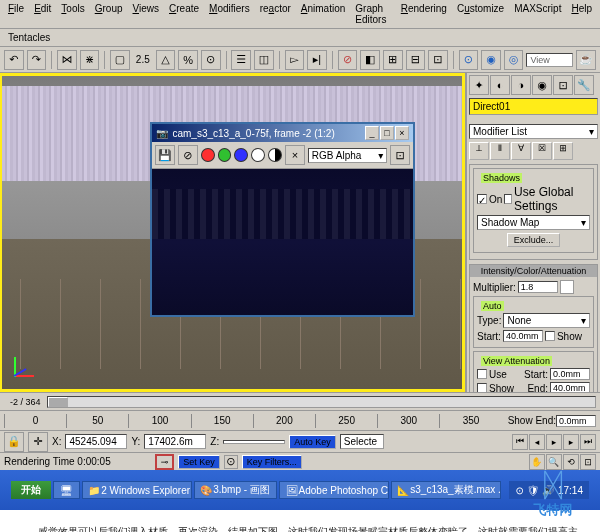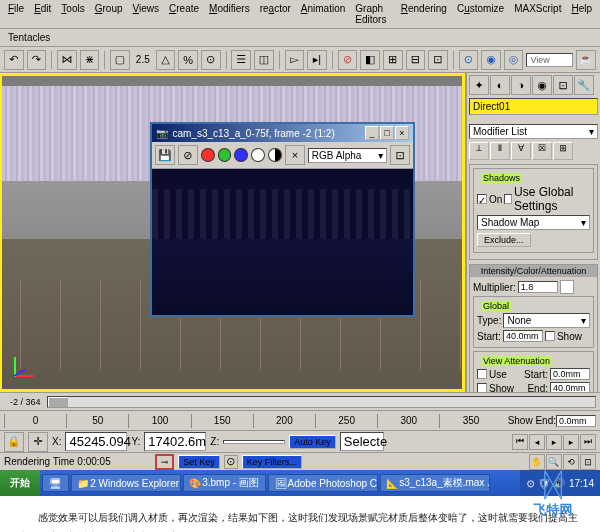--- a/index.html
+++ b/index.html
@@ -47,27 +47,27 @@
 .rwtb .dot{width:14px;height:14px;border-radius:50%;border:1px solid #333}
 .rwimg{flex:1;background:linear-gradient(180deg,#0a0a2a 0%,#101038 50%,#0a0a28 100%);position:relative}
 .rwtrees{position:absolute;top:20px;left:0;right:0;height:50px;background:repeating-linear-gradient(90deg,#1a1a3a 0 6px,#0a0a2a 6px 12px)}
 .timeline{display:flex;align-items:center;background:#d4d0c8;border-top:1px solid #999;padding:0 4px;height:18px}
 .tlval{font-size:9px;padding:0 6px}
 .tlbar{flex:1;height:12px;background:#ddd;border:1px inset #999;position:relative}
 .tlhandle{position:absolute;left:0;top:0;bottom:0;width:20px;background:#aaa;border:1px outset #fff}
 .ruler{display:flex;align-items:center;background:#d4d0c8;border-top:1px solid #999;padding:2px 4px;height:20px;font-size:9px}
 .ruler .tick{flex:1;text-align:center;border-left:1px solid #888;height:14px;line-height:14px}
 .status{display:flex;align-items:center;gap:4px;background:#d4d0c8;border-top:1px solid #999;padding:2px 4px;height:22px}
-.statfield{background:#fff;border:1px inset #999;padding:1px 3px;font-size:13px;width:62px}
+.statfield{background:#fff;border:1px inset #999;padding:1px 3px;font-size:10px;width:62px}
 .keybtn{border:1px outset #fff;background:#1d4ed8;padding:1px 4px;font-size:9px}
 .keybtn2{border:2px solid #c04040;background:#d4d0c8;padding:1px 4px;font-size:9px}
 .pctrl{display:flex;gap:1px;margin-left:auto}
 .pctrl .tbtn{width:16px;height:16px;font-size:9px}
 .status2{display:flex;align-items:center;gap:4px;background:#d4d0c8;border-top:1px solid #999;padding:2px 4px;height:18px;font-size:9px}
-.taskbar{height:26px;background:linear-gradient(180deg,#3168d5,#2255c0);display:flex;align-items:center;padding:0;color:#fff;font-size:10px}
+.taskbar{height:40px;background:linear-gradient(180deg,#3168d5,#2255c0);display:flex;align-items:center;padding:11px;color:#fff;font-size:10px}
 .startbtn{background:linear-gradient(180deg,#3c9b3c,#2a7a2a);padding:3px 10px;height:100%;display:flex;align-items:center;font-weight:bold}
 .tsk{background:#4a7ad0;margin-left:2px;padding:2px 6px;border:1px solid #2050a0;height:18px;display:flex;align-items:center;max-width:110px;overflow:hidden;white-space:nowrap}
 .tray{margin-left:auto;background:#2050b0;padding:2px 6px;height:100%;display:flex;align-items:center;gap:3px}
 .article{padding:12px 18px;font-size:14px;line-height:1.9;color:#222;font-family:"SimSun",serif}
 .article p{text-indent:2em}
 .logo{position:absolute;right:8px;bottom:10px;width:78px;height:56px;display:flex;flex-direction:column;align-items:center;justify-content:center}
 .logo .wing{font-size:32px;color:#5aa0e8;line-height:1}
 .logo .txt{font-size:13px;color:#3388dd;font-weight:bold;font-family:"SimSun",serif}
 .viewsel{background:#fff;border:1px inset #999;padding:1px 3px;width:48px;font-size:9px;color:#666}
 </style>
@@ -162,37 +162,37 @@
     <div class="rbody">
      <div class="fieldset">
       <div class="leg">Shadows</div>
       <div class="rrow">
        <span class="chk" style="background:#fff">✓</span>
        <span>On</span>
        <span class="chk"></span>
        <span style="font-size:12px">Use Global Settings</span>
       </div>
       <div class="pselect">Shadow Map</div>
-      <div class="rrow" style="justify-content:flex-start">
+      <div class="rrow" style="justify-content:center">
        <span class="rbtn">Exclude...</span>
       </div>
      </div>
     </div>
    </div>
 
    <div class="rollout">
     <div class="rhead">Intensity/Color/Attenuation</div>
     <div class="rbody">
      <div class="rrow">
       <span>Multiplier:</span>
       <span class="spin">1.8</span>
       <span class="tbtn" style="width:14px;height:14px;background:#fff"></span>
      </div>
      <div class="fieldset">
-      <div class="leg">Global</div>
+      <div class="leg">Auto</div>
       <div class="rrow">
        <span>Type:</span>
        <span class="pselect" style="flex:1;margin:0">None</span>
       </div>
       <div class="rrow">
        <span>Start:</span>
        <span class="spin">40.0mm</span>
        <span class="chk"></span>
        <span>Show</span>
       </div>

